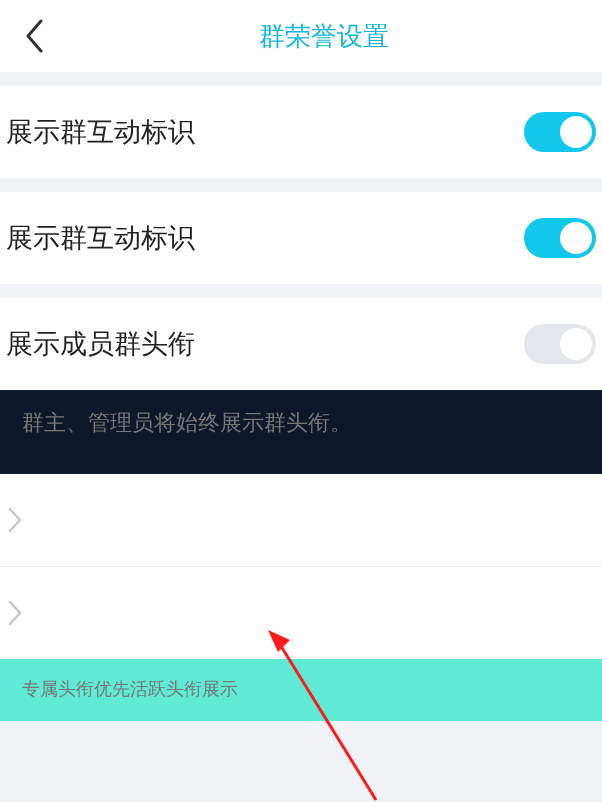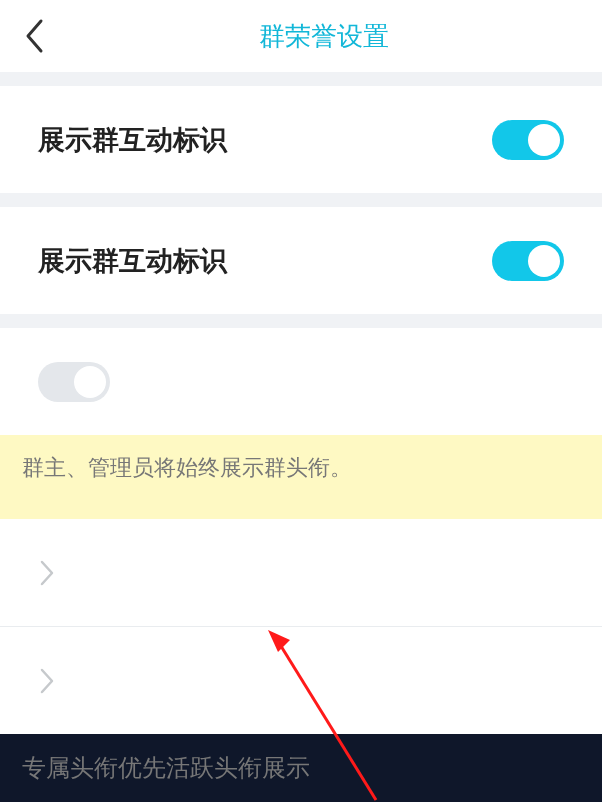--- a/index.html
+++ b/index.html
@@ -37,26 +37,25 @@
       font-size: 26px;
       color: #12b7d8;
       font-weight: 500;
     }
     .section-gap {
       height: 14px;
       background: #f0f2f5;
     }
     .row {
       background: #fff;
-      padding: 0 38px;
-      height: 107px;
+      padding: 0 6px;
+      height: 92px;
       display: flex;
       align-items: center;
       justify-content: space-between;
-      font-weight: bold;
     }
     .row-label {
       font-size: 27px;
       color: #222;
     }
     .divider-hair {
       height: 1px;
       background: #e9ecef;
     }
     .toggle {
@@ -72,36 +71,36 @@
       width: 32px;
       height: 32px;
       border-radius: 50%;
       background: #fff;
       position: absolute;
       top: 4px;
     }
     .toggle.on .toggle-knob { right: 4px; }
     .toggle.off .toggle-knob { right: 4px; }
     .note {
-      background: #fef9c3;
+      background: #0f172a;
       padding: 18px 22px 36px 22px;
       font-size: 22px;
       color: #777;
     }
     .chevron {
       width: 18px;
       height: 30px;
       display: flex;
       align-items: center;
       justify-content: center;
     }
     .note2 {
-      background: #0f172a;
+      background: #5eead4;
       padding: 18px 22px 20px 22px;
-      font-size: 24px;
+      font-size: 18px;
       color: #777;
     }
     .arrow-annotation {
       position: absolute;
       pointer-events: none;
     }
   </style>
 </head>
 <body>
 
@@ -128,20 +127,21 @@
 <div class="row">
   <span class="row-label">展示群互动标识</span>
   <div class="toggle on">
     <div class="toggle-knob"></div>
   </div>
 </div>
 
 <div class="section-gap"></div>
 
 <div class="row">
+  <span class="row-label">展示成员群头衔</span>
   <div class="toggle off">
     <div class="toggle-knob"></div>
   </div>
 </div>
 
 <div class="note">群主、管理员将始终展示群头衔。</div>
 
 <div class="row">
   <div class="chevron">
     <svg width="14" height="26" viewBox="0 0 14 26">

